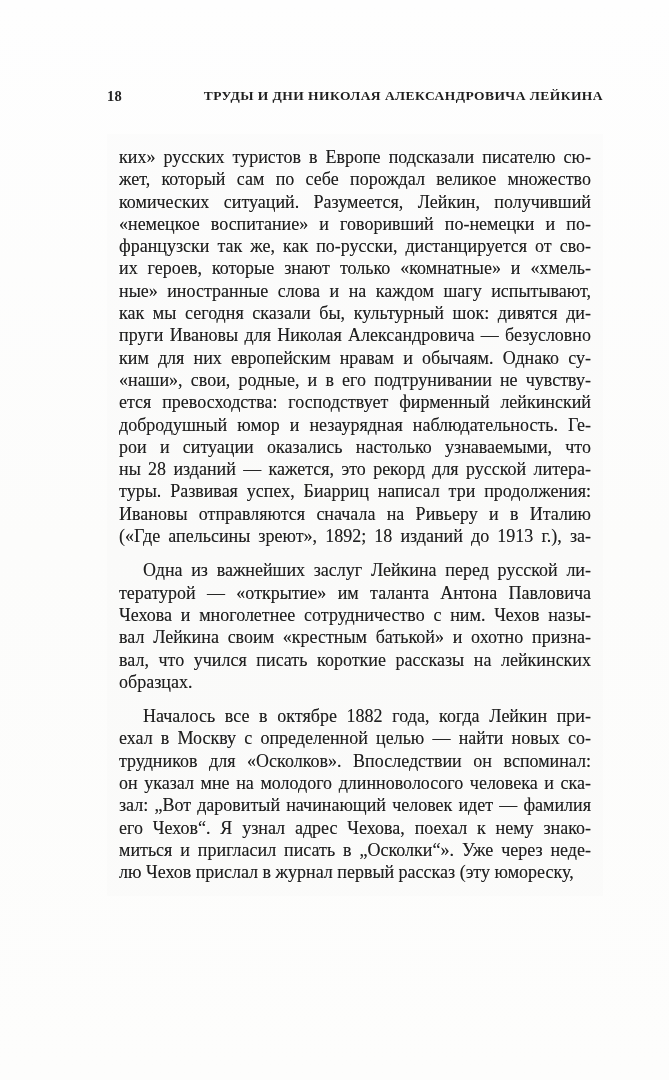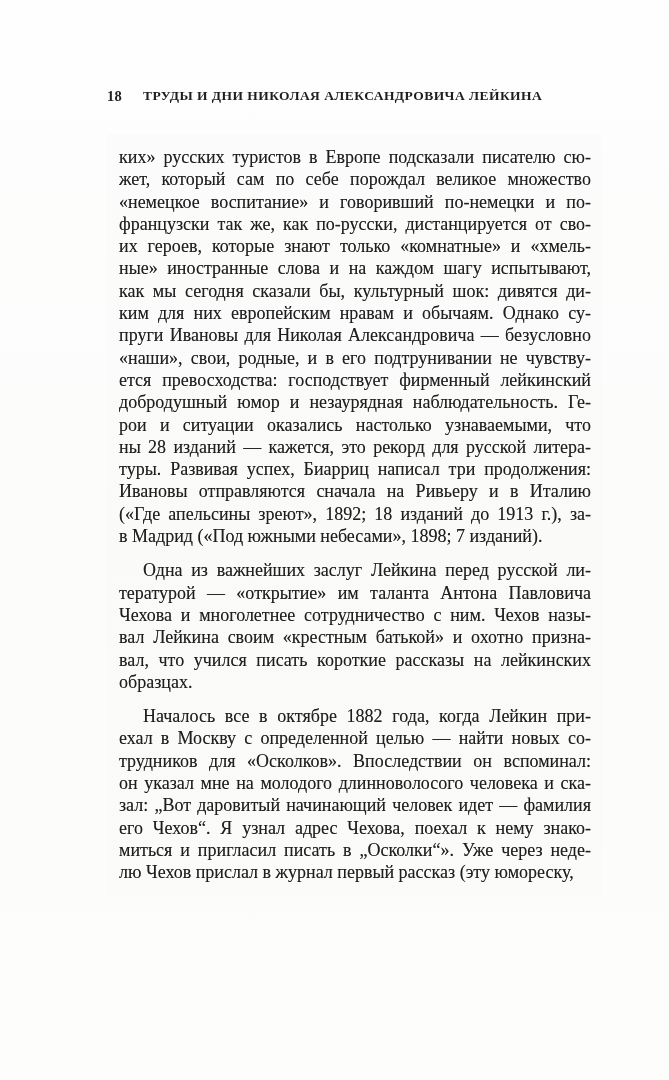--- a/index.html
+++ b/index.html
@@ -33,21 +33,21 @@
     font-size: 14.5px;
     font-weight: 600;
     color: #242424;
     letter-spacing: 0.3px;
   }
   .head-title {
     position: absolute;
     left: 36px;
     right: 0;
     top: 0;
-    text-align: left;
+    text-align: right;
     font-size: 13.5px;
     font-weight: 700;
     letter-spacing: 0.45px;
     color: #1e1e1e;
     white-space: nowrap;
   }
   .text-block {
     position: absolute;
     top: 134px;
     left: 107px;
@@ -81,36 +81,36 @@
 
 <div class="page">
   <header class="running-head">
     <span class="page-num">18</span>
     <span class="head-title">ТРУДЫ И ДНИ НИКОЛАЯ АЛЕКСАНДРОВИЧА ЛЕЙКИНА</span>
   </header>
   <main class="text-block">
       <div class="paragraph">
         <div class="line">ких» русских туристов в Европе подсказали писателю сю-</div>
         <div class="line">жет, который сам по себе порождал великое множество</div>
+        <div class="line">комических ситуаций. Разумеется, Лейкин, получивший</div>
         <div class="line">«немецкое воспитание» и говоривший по-немецки и по-</div>
         <div class="line">французски так же, как по-русски, дистанцируется от сво-</div>
         <div class="line">их героев, которые знают только «комнатные» и «хмель-</div>
         <div class="line">ные» иностранные слова и на каждом шагу испытывают,</div>
         <div class="line">как мы сегодня сказали бы, культурный шок: дивятся ди-</div>
+        <div class="line">пруги Ивановы для Николая Александровича — безусловно</div>
         <div class="line">ким для них европейским нравам и обычаям. Однако су-</div>
-        <div class="line">пруги Ивановы для Николая Александровича — безусловно</div>
         <div class="line">«наши», свои, родные, и в его подтрунивании не чувству-</div>
         <div class="line">ется превосходства: господствует фирменный лейкинский</div>
         <div class="line">добродушный юмор и незаурядная наблюдательность. Ге-</div>
         <div class="line">рои и ситуации оказались настолько узнаваемыми, что</div>
         <div class="line">ны 28 изданий — кажется, это рекорд для русской литера-</div>
         <div class="line">туры. Развивая успех, Биарриц написал три продолжения:</div>
         <div class="line">Ивановы отправляются сначала на Ривьеру и в Италию</div>
         <div class="line">(«Где апельсины зреют», 1892; 18 изданий до 1913 г.), за-</div>
-        <div class="line last">в Мадрид («Под южными небесами», 1898; 7 изданий).</div>
       </div>
       <div class="paragraph">
         <div class="line indent">Одна из важнейших заслуг Лейкина перед русской ли-</div>
         <div class="line">тературой — «открытие» им таланта Антона Павловича</div>
         <div class="line">Чехова и многолетнее сотрудничество с ним. Чехов назы-</div>
         <div class="line">вал Лейкина своим «крестным батькой» и охотно призна-</div>
         <div class="line">вал, что учился писать короткие рассказы на лейкинских</div>
         <div class="line last">образцах.</div>
       </div>
       <div class="paragraph">

